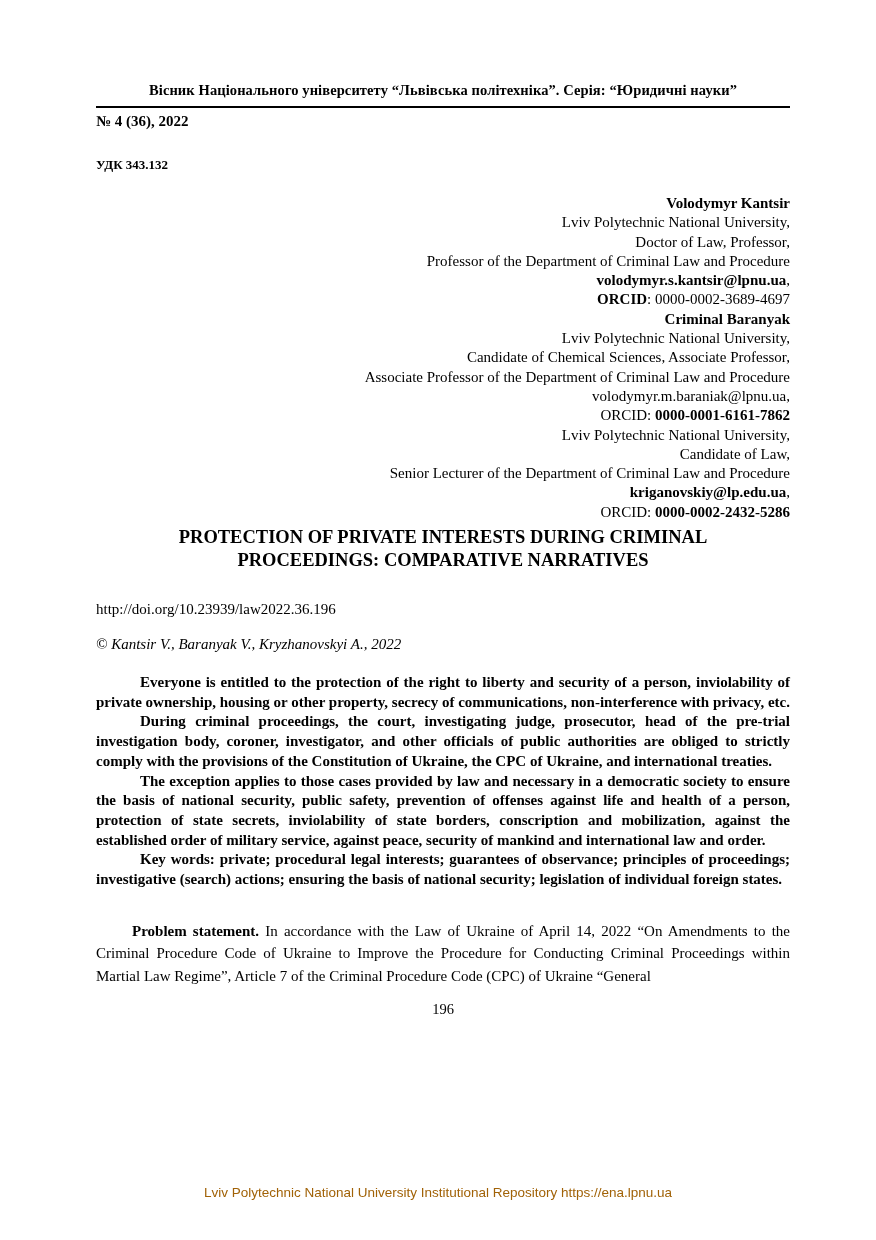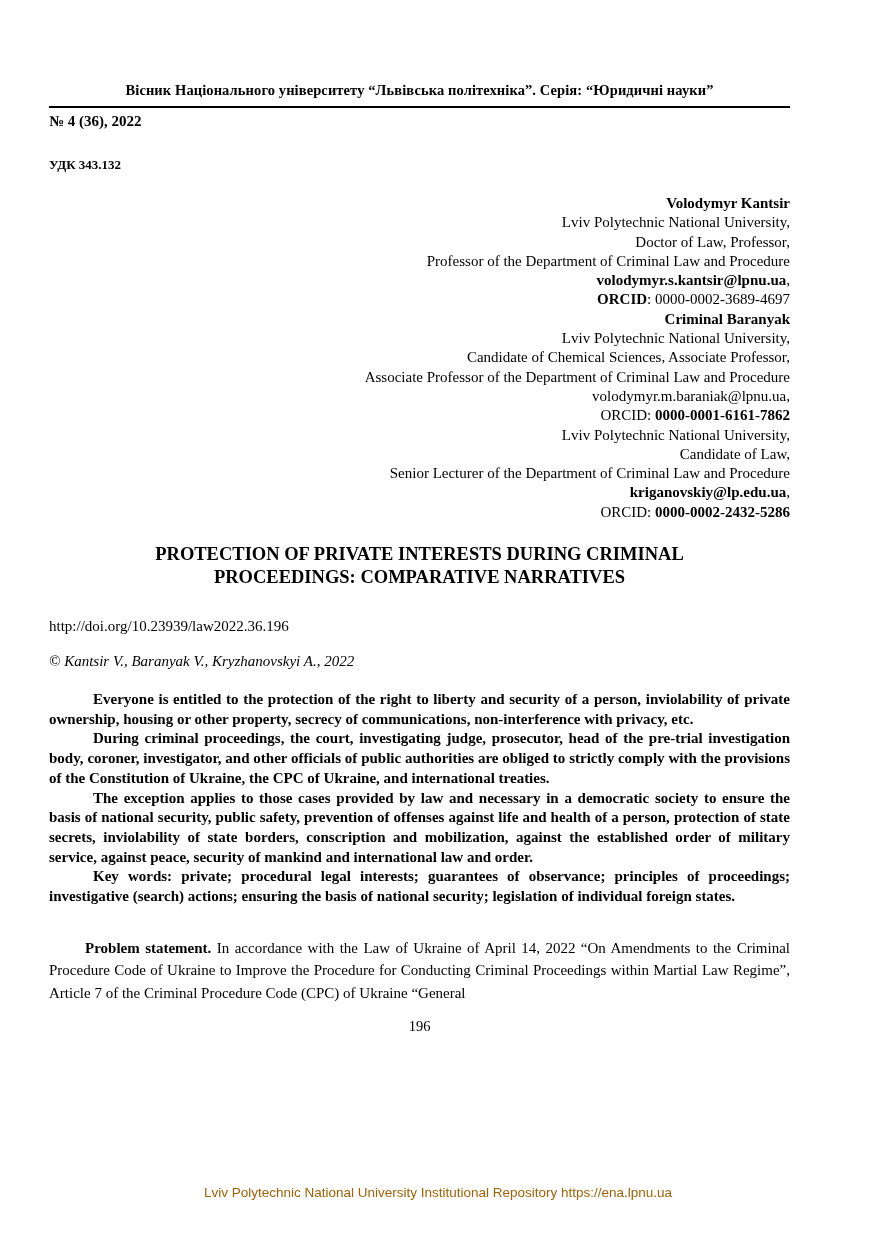--- a/index.html
+++ b/index.html
@@ -6,41 +6,41 @@
   html, body { background: #ffffff; }
   body {
     width: 876px; height: 1240px;
     position: relative;
     font-family: "Liberation Serif", serif;
     color: #000;
     overflow: hidden;
   }
   .page {
     width: 876px; height: 1240px;
-    padding: 82px 86px 0 49px;
+    padding: 82px 86px 0 96px;
     position: relative;
   }
   .journal-title {
     font-weight: bold;
     font-size: 14.5px;
     text-align: center;
     white-space: nowrap;
     letter-spacing: 0.1px;
   }
   .header-rule { border-top: 2.5px solid #000; margin-top: 7px; }
   .issue-number { font-weight: bold; font-size: 15px; margin-top: 5px; }
   .udc { text-align: left; font-weight: bold; font-size: 13px; margin-top: 27px; }
   .author-block { text-align: right; font-size: 15px; line-height: 19.3px; margin-top: 21px; }
   .author-block b { font-weight: bold; }
   .article-title {
     text-align: center;
     font-size: 18.5px;
     line-height: 23px;
     font-weight: bold;
-    margin: 21px auto 0 auto;
+    margin: 4px auto 0 auto;
     max-width: 620px;
   }
   .doi { font-size: 15px; margin-top: 29px; }
   .copyright { font-style: italic; font-size: 15px; margin-top: 18px; }
   .abstract { margin-top: 20px; }
   .abstract p {
     font-weight: bold;
     font-size: 15px;
     line-height: 19.7px;
     text-align: justify;

